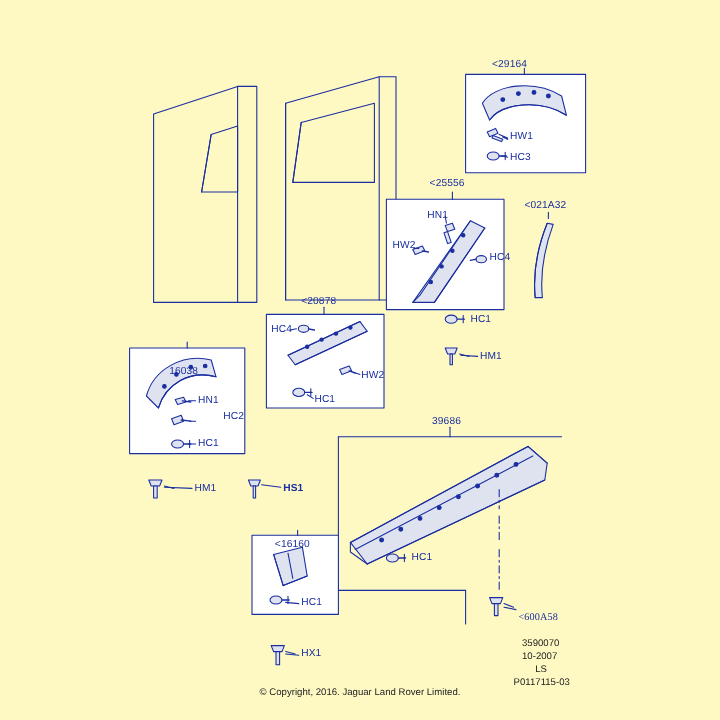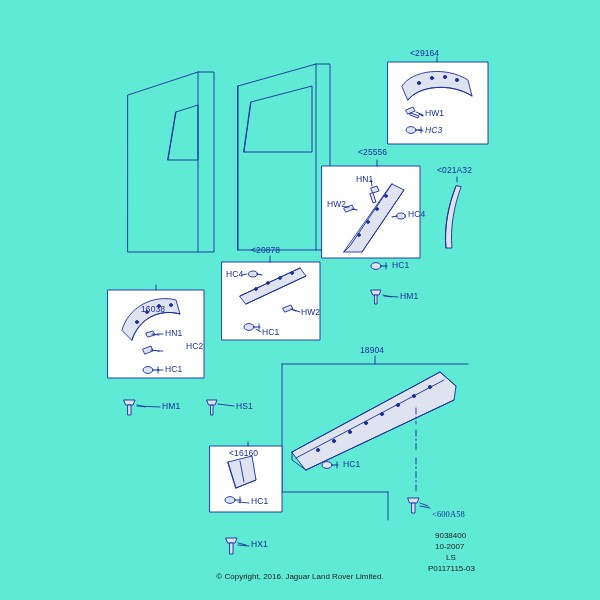--- a/index.html
+++ b/index.html
@@ -4,21 +4,21 @@
 <style>
   html, body {
     margin: 0;
     padding: 0;
     background: #ffffff;
   }
   #page {
     position: relative;
     width: 600px;
     height: 600px;
-    background: #5eead4;
+    background: #fef9c3;
     font-family: "Liberation Sans", sans-serif;
     overflow: hidden;
   }
   svg.layer {
     position: absolute;
     left: 0;
     top: 0;
     width: 600px;
     height: 600px;
   }
@@ -264,47 +264,47 @@
         <path d="M238 543 l8 2" stroke-width="0.9"></path>
       </g>
       <path d="M238 545 L249 546" stroke-width="0.9"></path>
 
     </g>
   </svg>
 
   <div>
     <span class="lbl" style="left:410px; top:48px;">&lt;29164</span>
     <span class="lbl" style="left:425px; top:108px;text-align:center;">HW1</span>
-    <span class="lbl" style="left:425px; top:125px;font-style:italic;">HC3</span>
+    <span class="lbl" style="left:425px; top:125px;">HC3</span>
     <span class="lbl" style="left:358px; top:147px;">&lt;25556</span>
     <span class="lbl" style="left:437px; top:165px;">&lt;021A32</span>
     <span class="lbl" style="left:356px; top:174px;">HN1</span>
     <span class="lbl" style="left:327px; top:199px;">HW2</span>
     <span class="lbl" style="left:408px; top:209px;">HC4</span>
     <span class="lbl" style="left:392px; top:260px;">HC1</span>
     <span class="lbl" style="left:251px; top:245px;">&lt;20878</span>
     <span class="lbl" style="left:226px; top:269px;">HC4</span>
     <span class="lbl" style="left:400px; top:291px;">HM1</span>
     <span class="lbl" style="left:301px; top:307px;">HW2</span>
     <span class="lbl" style="left:262px; top:327px;">HC1</span>
     <span class="lbl" style="left:141px; top:276px;margin-top:28px;">16038</span>
     <span class="lbl" style="left:165px; top:328px;">HN1</span>
     <span class="lbl" style="left:165px; top:341px;padding-left:21px;">HC2</span>
     <span class="lbl" style="left:165px; top:364px;">HC1</span>
-    <span class="lbl" style="left:360px; top:345px;">18904</span>
+    <span class="lbl" style="left:360px; top:345px;">39686</span>
     <span class="lbl" style="left:162px; top:401px;">HM1</span>
-    <span class="lbl" style="left:236px; top:401px;">HS1</span>
+    <span class="lbl" style="left:236px; top:401px;font-weight:bold;">HS1</span>
     <span class="lbl" style="left:229px; top:448px;">&lt;16160</span>
     <span class="lbl" style="left:343px; top:459px;">HC1</span>
     <span class="lbl" style="left:251px; top:496px;">HC1</span>
     <span class="lbl" style="left:432px; top:509px;font-family:Liberation Serif, serif;">&lt;600A58</span>
     <span class="lbl" style="left:251px; top:539px;">HX1</span>
   </div>
 
   <div>
-    <span class="footer" style="left:435px; top:531px;">9038400</span>
+    <span class="footer" style="left:435px; top:531px;">3590070</span>
     <span class="footer" style="left:435px; top:542px;">10-2007</span>
     <span class="footer" style="left:446px; top:553px;">LS</span>
     <span class="footer" style="left:428px; top:564px;">P0117115-03</span>
     <span class="copyright" style="top:572px;">© Copyright, 2016. Jaguar Land Rover Limited.</span>
   </div>
 
 </div>
 
 </body></html>

